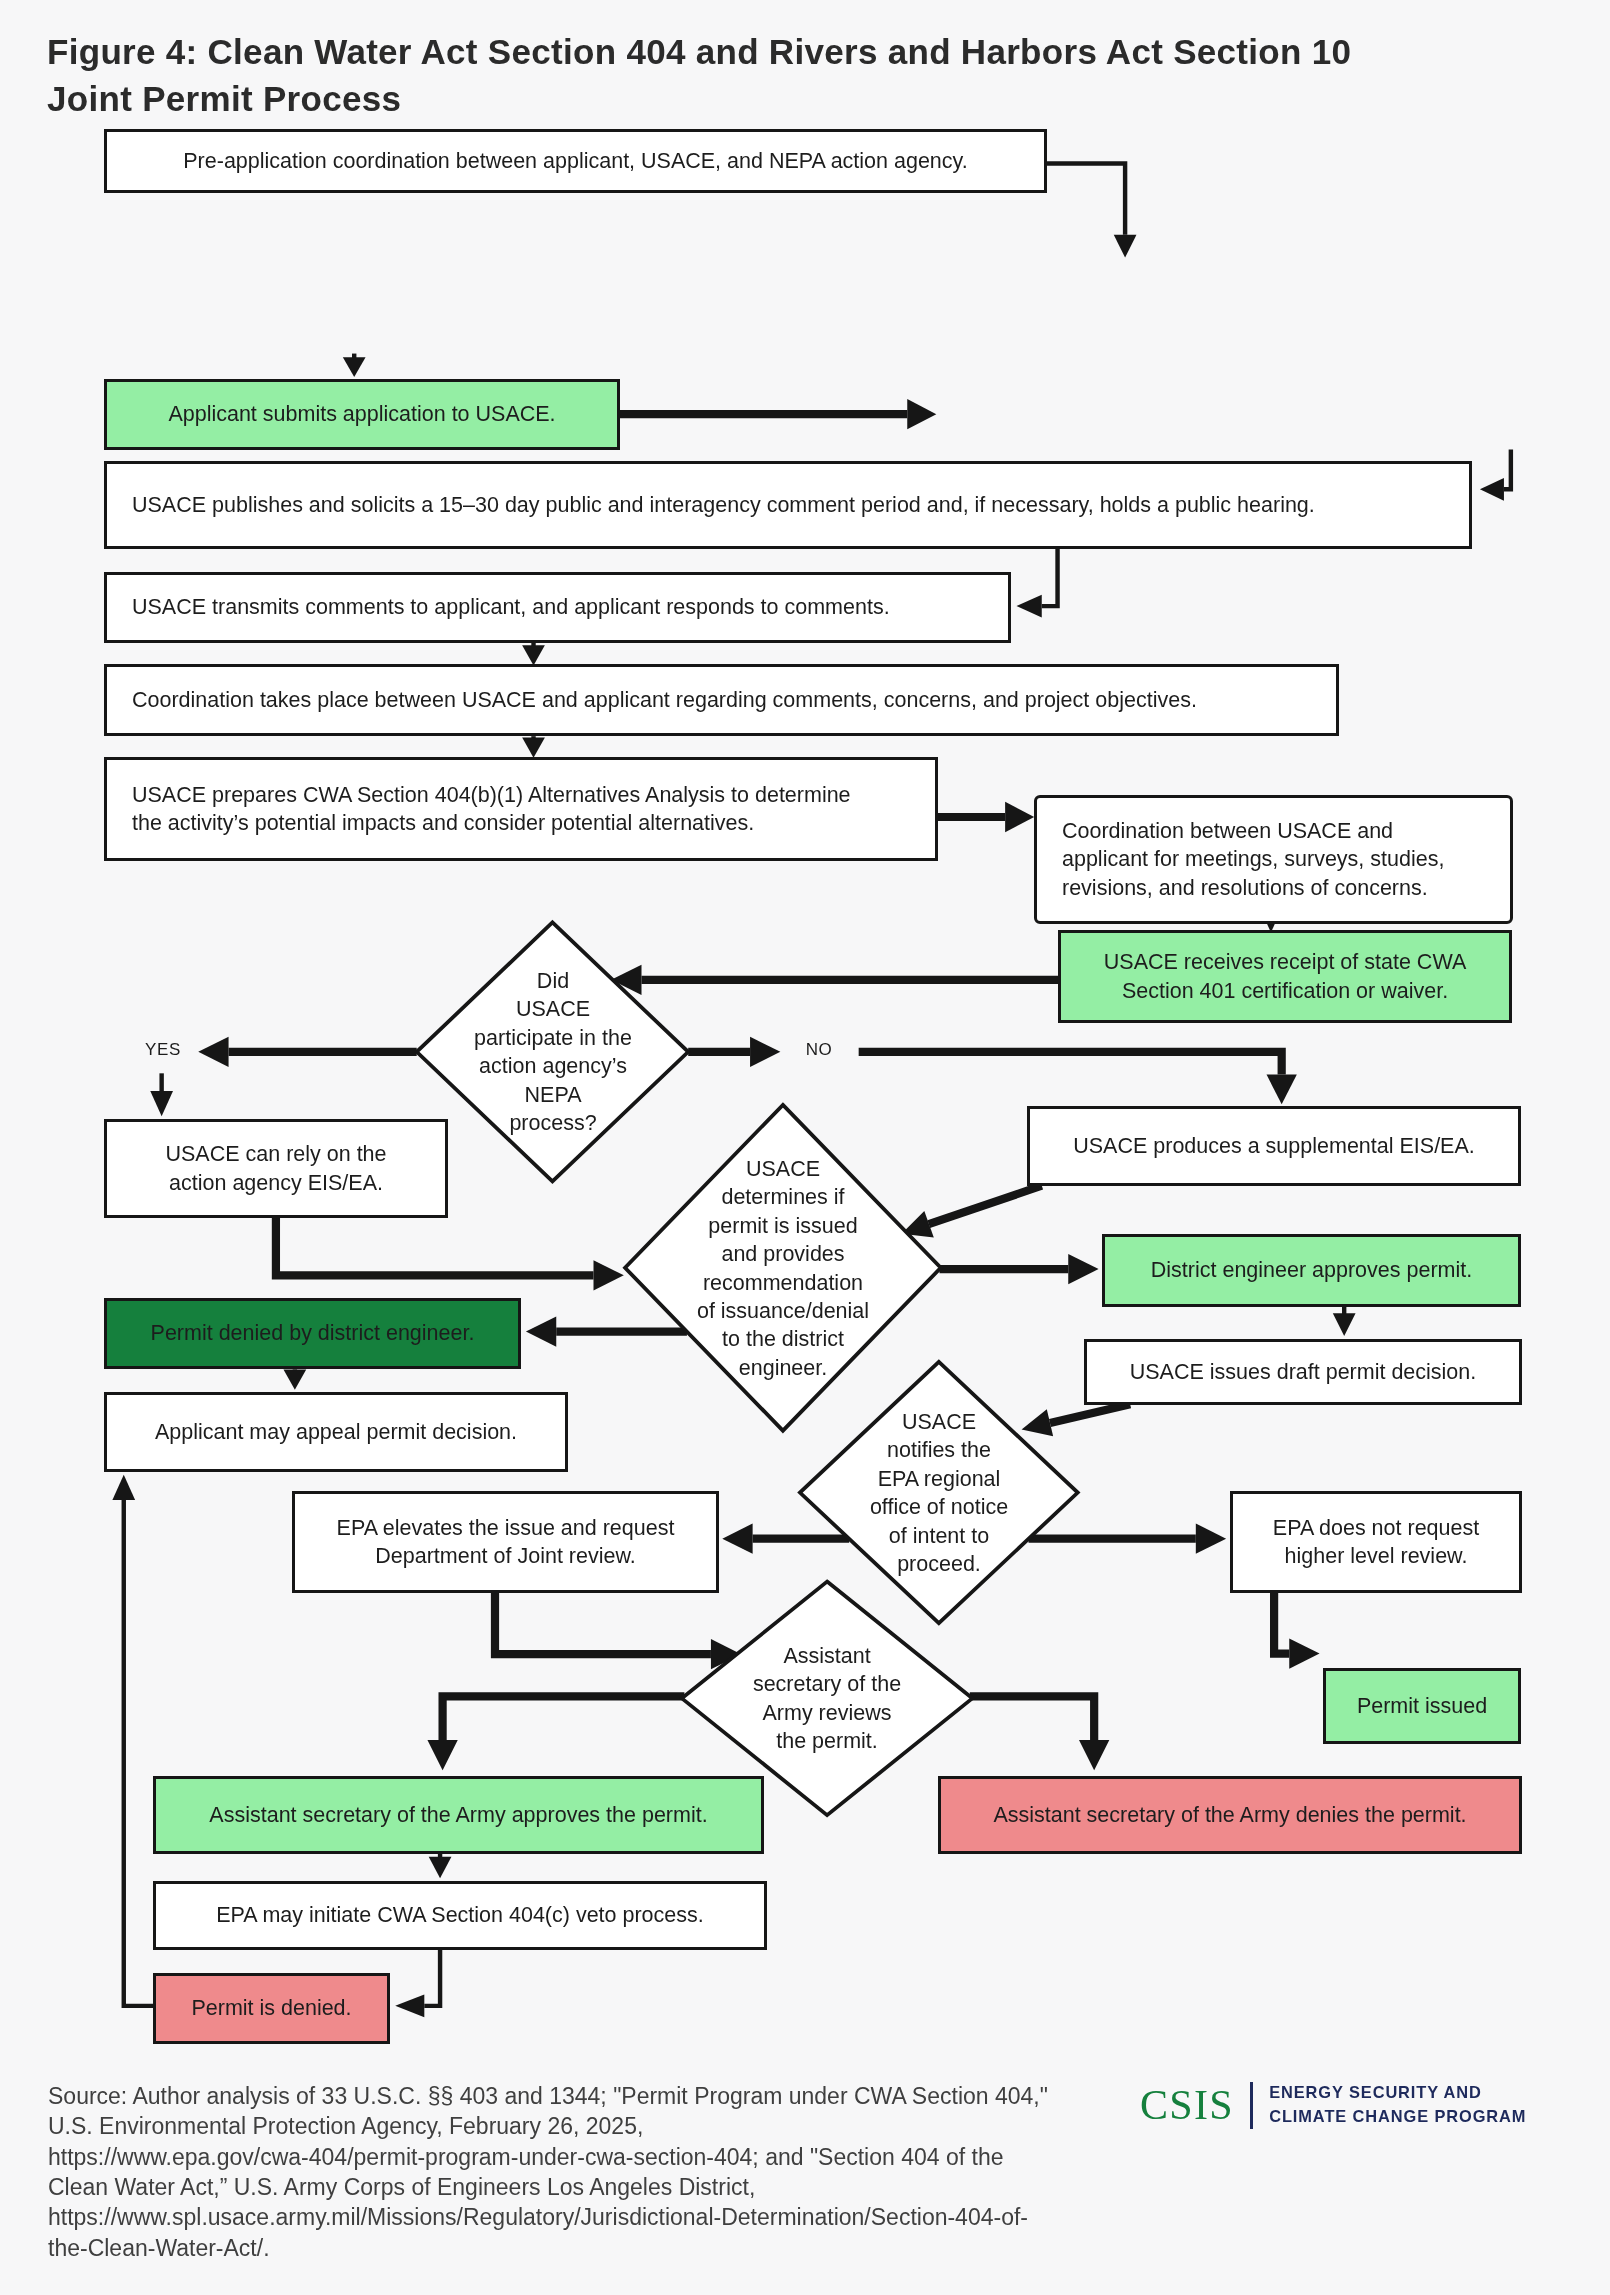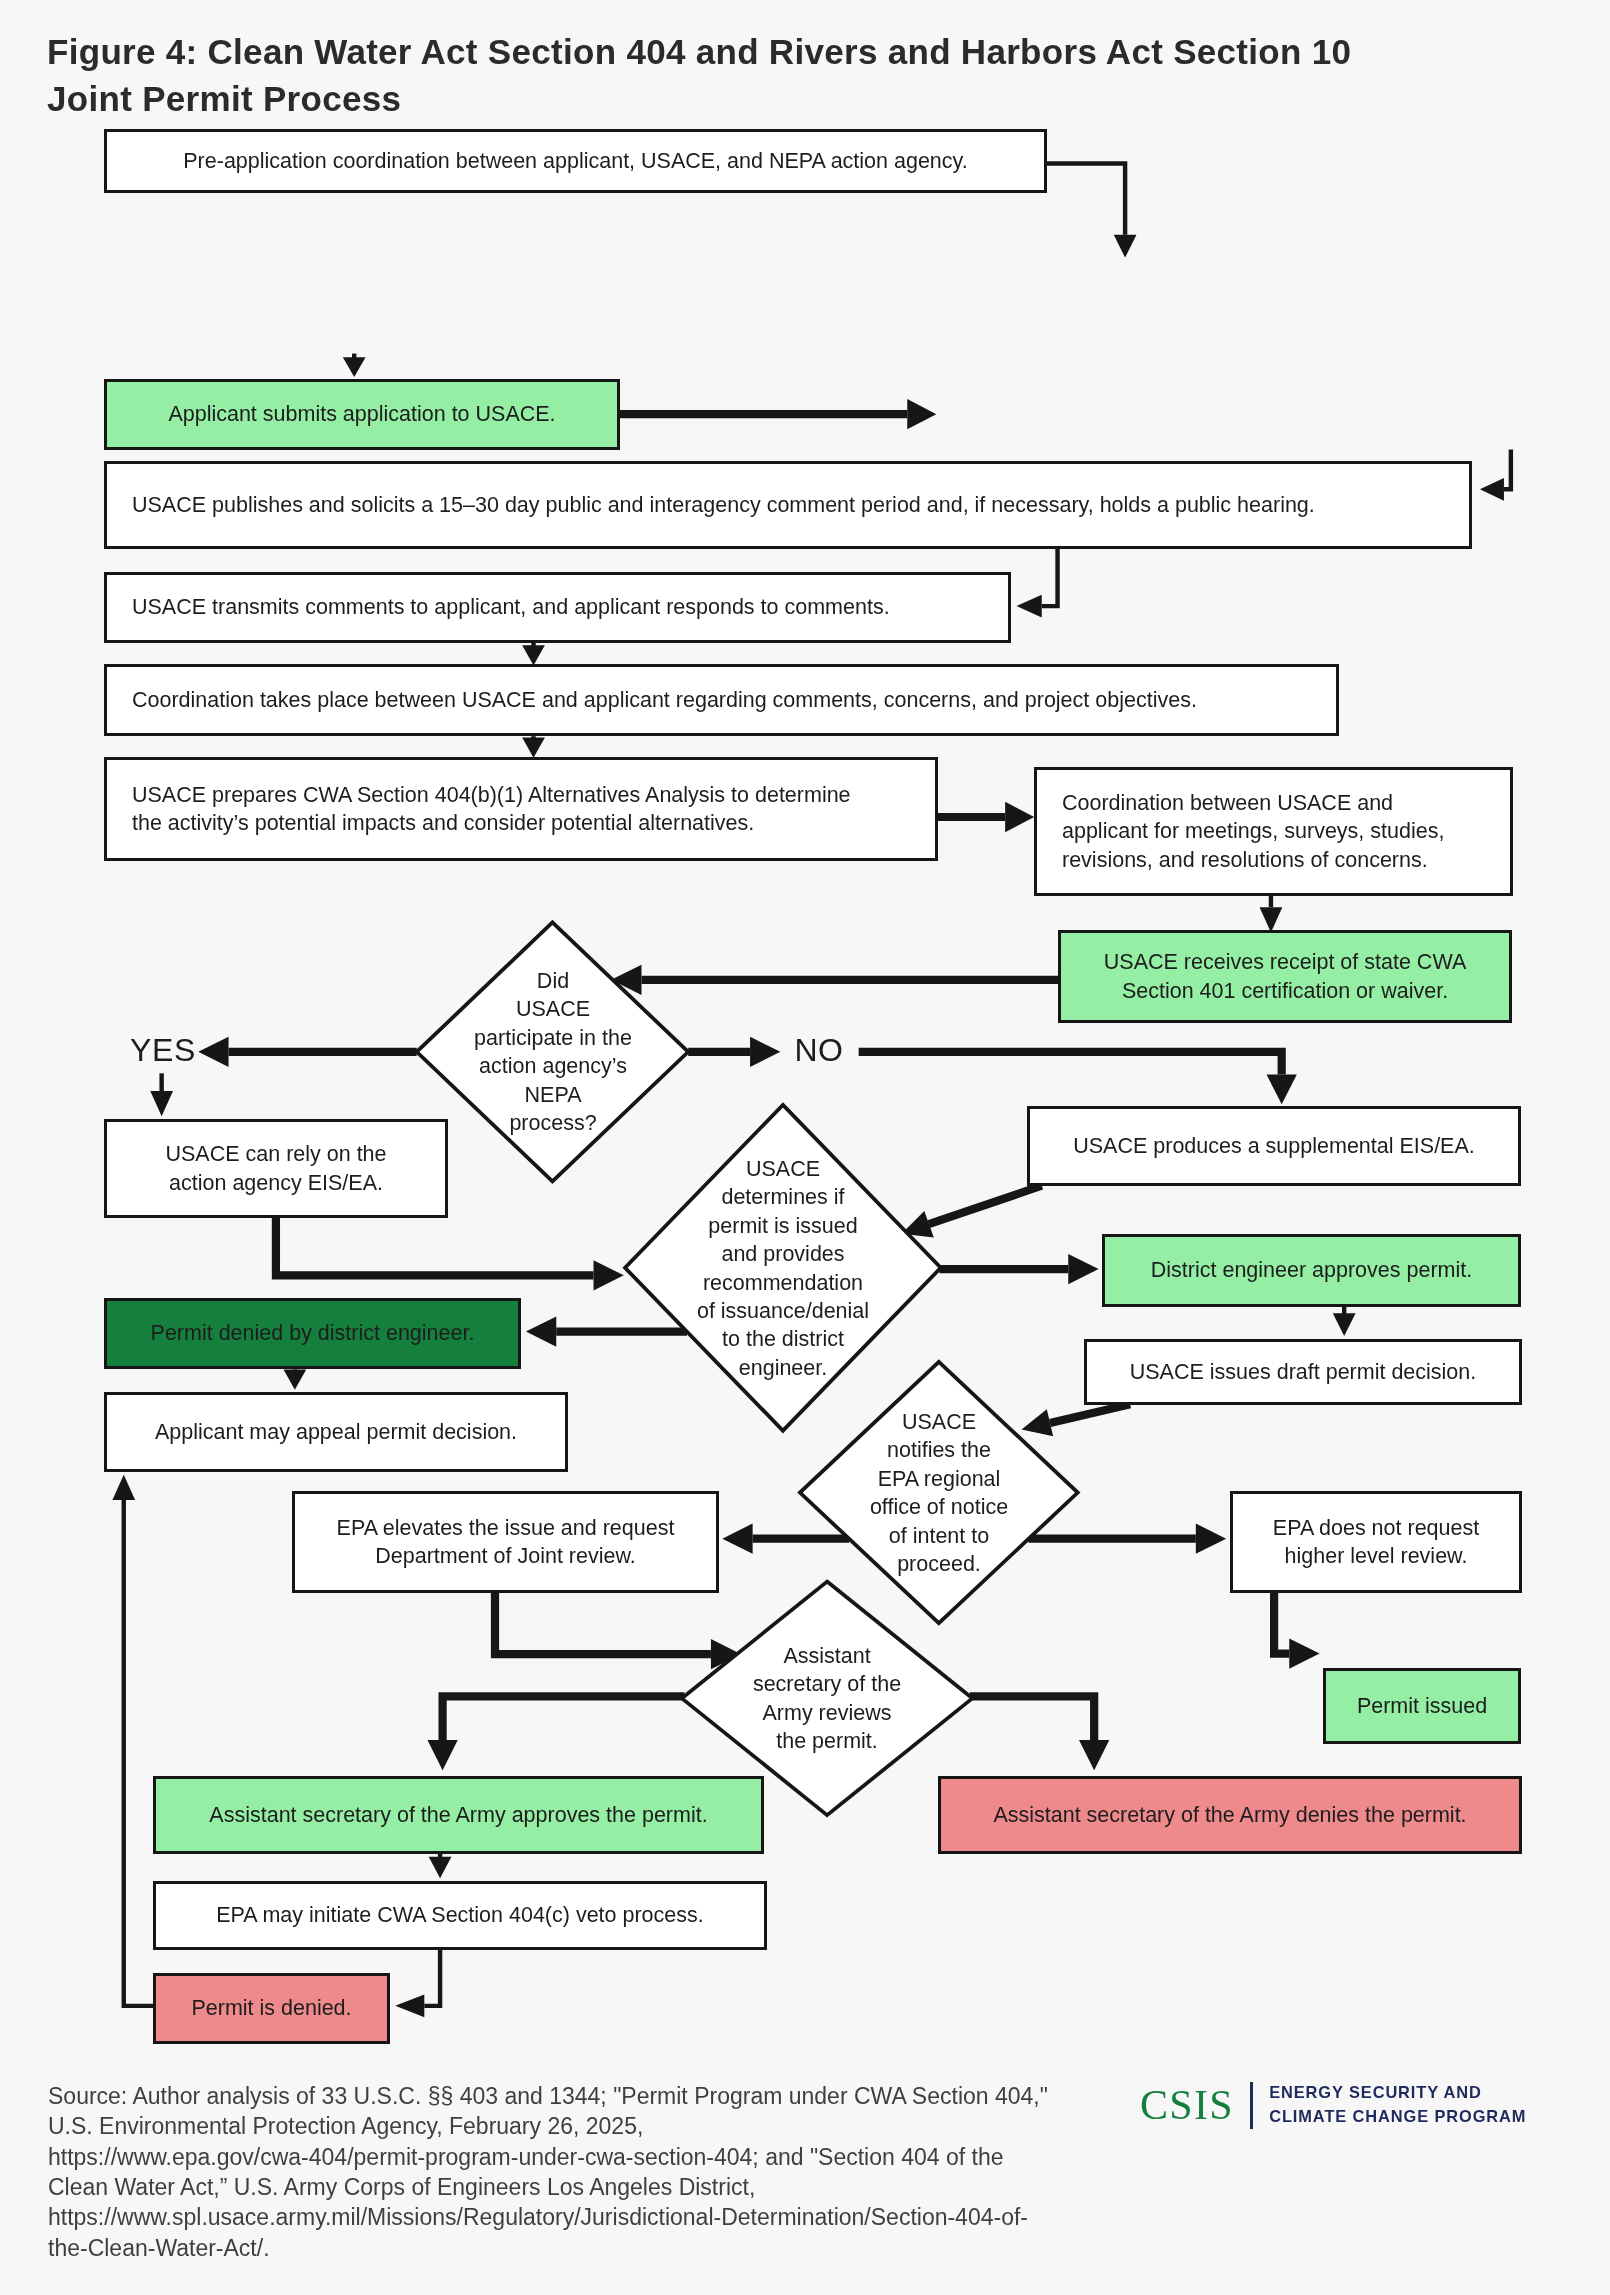--- a/index.html
+++ b/index.html
@@ -57,21 +57,21 @@
     transform:translate(-50%,-50%);
     text-align:center;
     font-size:21.5px;
     line-height:1.32;
     color:#1d1d1d;
     white-space:pre-line;
   }
   .branch-label{
     position:absolute;
     transform:translate(-50%,-50%);
-    font-size:32px;
+    font-size:17px;
     color:#1d1d1d;
     letter-spacing:0.6px;
   }
   .source-note{
     position:absolute;
     left:48px; top:2081px;
     width:1036px;
     font-size:23px;
     line-height:1.32;
     color:#3f3f3f;
@@ -250,21 +250,21 @@
 
   <div class="node left" style="left: 104px; top: 461px; width: 1368px; height: 88px; background: rgb(255, 255, 255);"><span>USACE publishes and solicits a 15–30 day public and interagency comment period and, if necessary, holds a public hearing.</span></div>
 
   <div class="node left" style="left: 104px; top: 572px; width: 907px; height: 71px; background: rgb(255, 255, 255);"><span>USACE transmits comments to applicant, and applicant responds to comments.</span></div>
 
   <div class="node left" style="left: 104px; top: 664px; width: 1235px; height: 72px; background: rgb(255, 255, 255);"><span>Coordination takes place between USACE and applicant regarding comments, concerns, and project objectives.</span></div>
 
   <div class="node left" style="left: 104px; top: 757px; width: 834px; height: 104px; background: rgb(255, 255, 255);"><span>USACE prepares CWA Section 404(b)(1) Alternatives Analysis to determine
 the activity’s potential impacts and consider potential alternatives.</span></div>
 
-  <div class="node left" style="left: 1034px; top: 767px; width: 479px; height: 129px; background: rgb(255, 255, 255);"><span>Coordination between USACE and
+  <div class="node left" style="left: 1034px; top: 795px; width: 479px; height: 129px; background: rgb(255, 255, 255); border-radius: 6px;"><span>Coordination between USACE and
 applicant for meetings, surveys, studies,
 revisions, and resolutions of concerns.</span></div>
 
   <div class="node center" style="left: 1058px; top: 930px; width: 454px; height: 93px; background: rgb(148, 238, 164);"><span>USACE receives receipt of state CWA
 Section 401 certification or waiver.</span></div>
 
   <div class="node center" style="left: 104px; top: 1119px; width: 344px; height: 99px; background: rgb(255, 255, 255);"><span>USACE can rely on the
 action agency EIS/EA.</span></div>
 
   <div class="node center" style="left: 1027px; top: 1106px; width: 494px; height: 80px; background: rgb(255, 255, 255);"><span>USACE produces a supplemental EIS/EA.</span></div>

